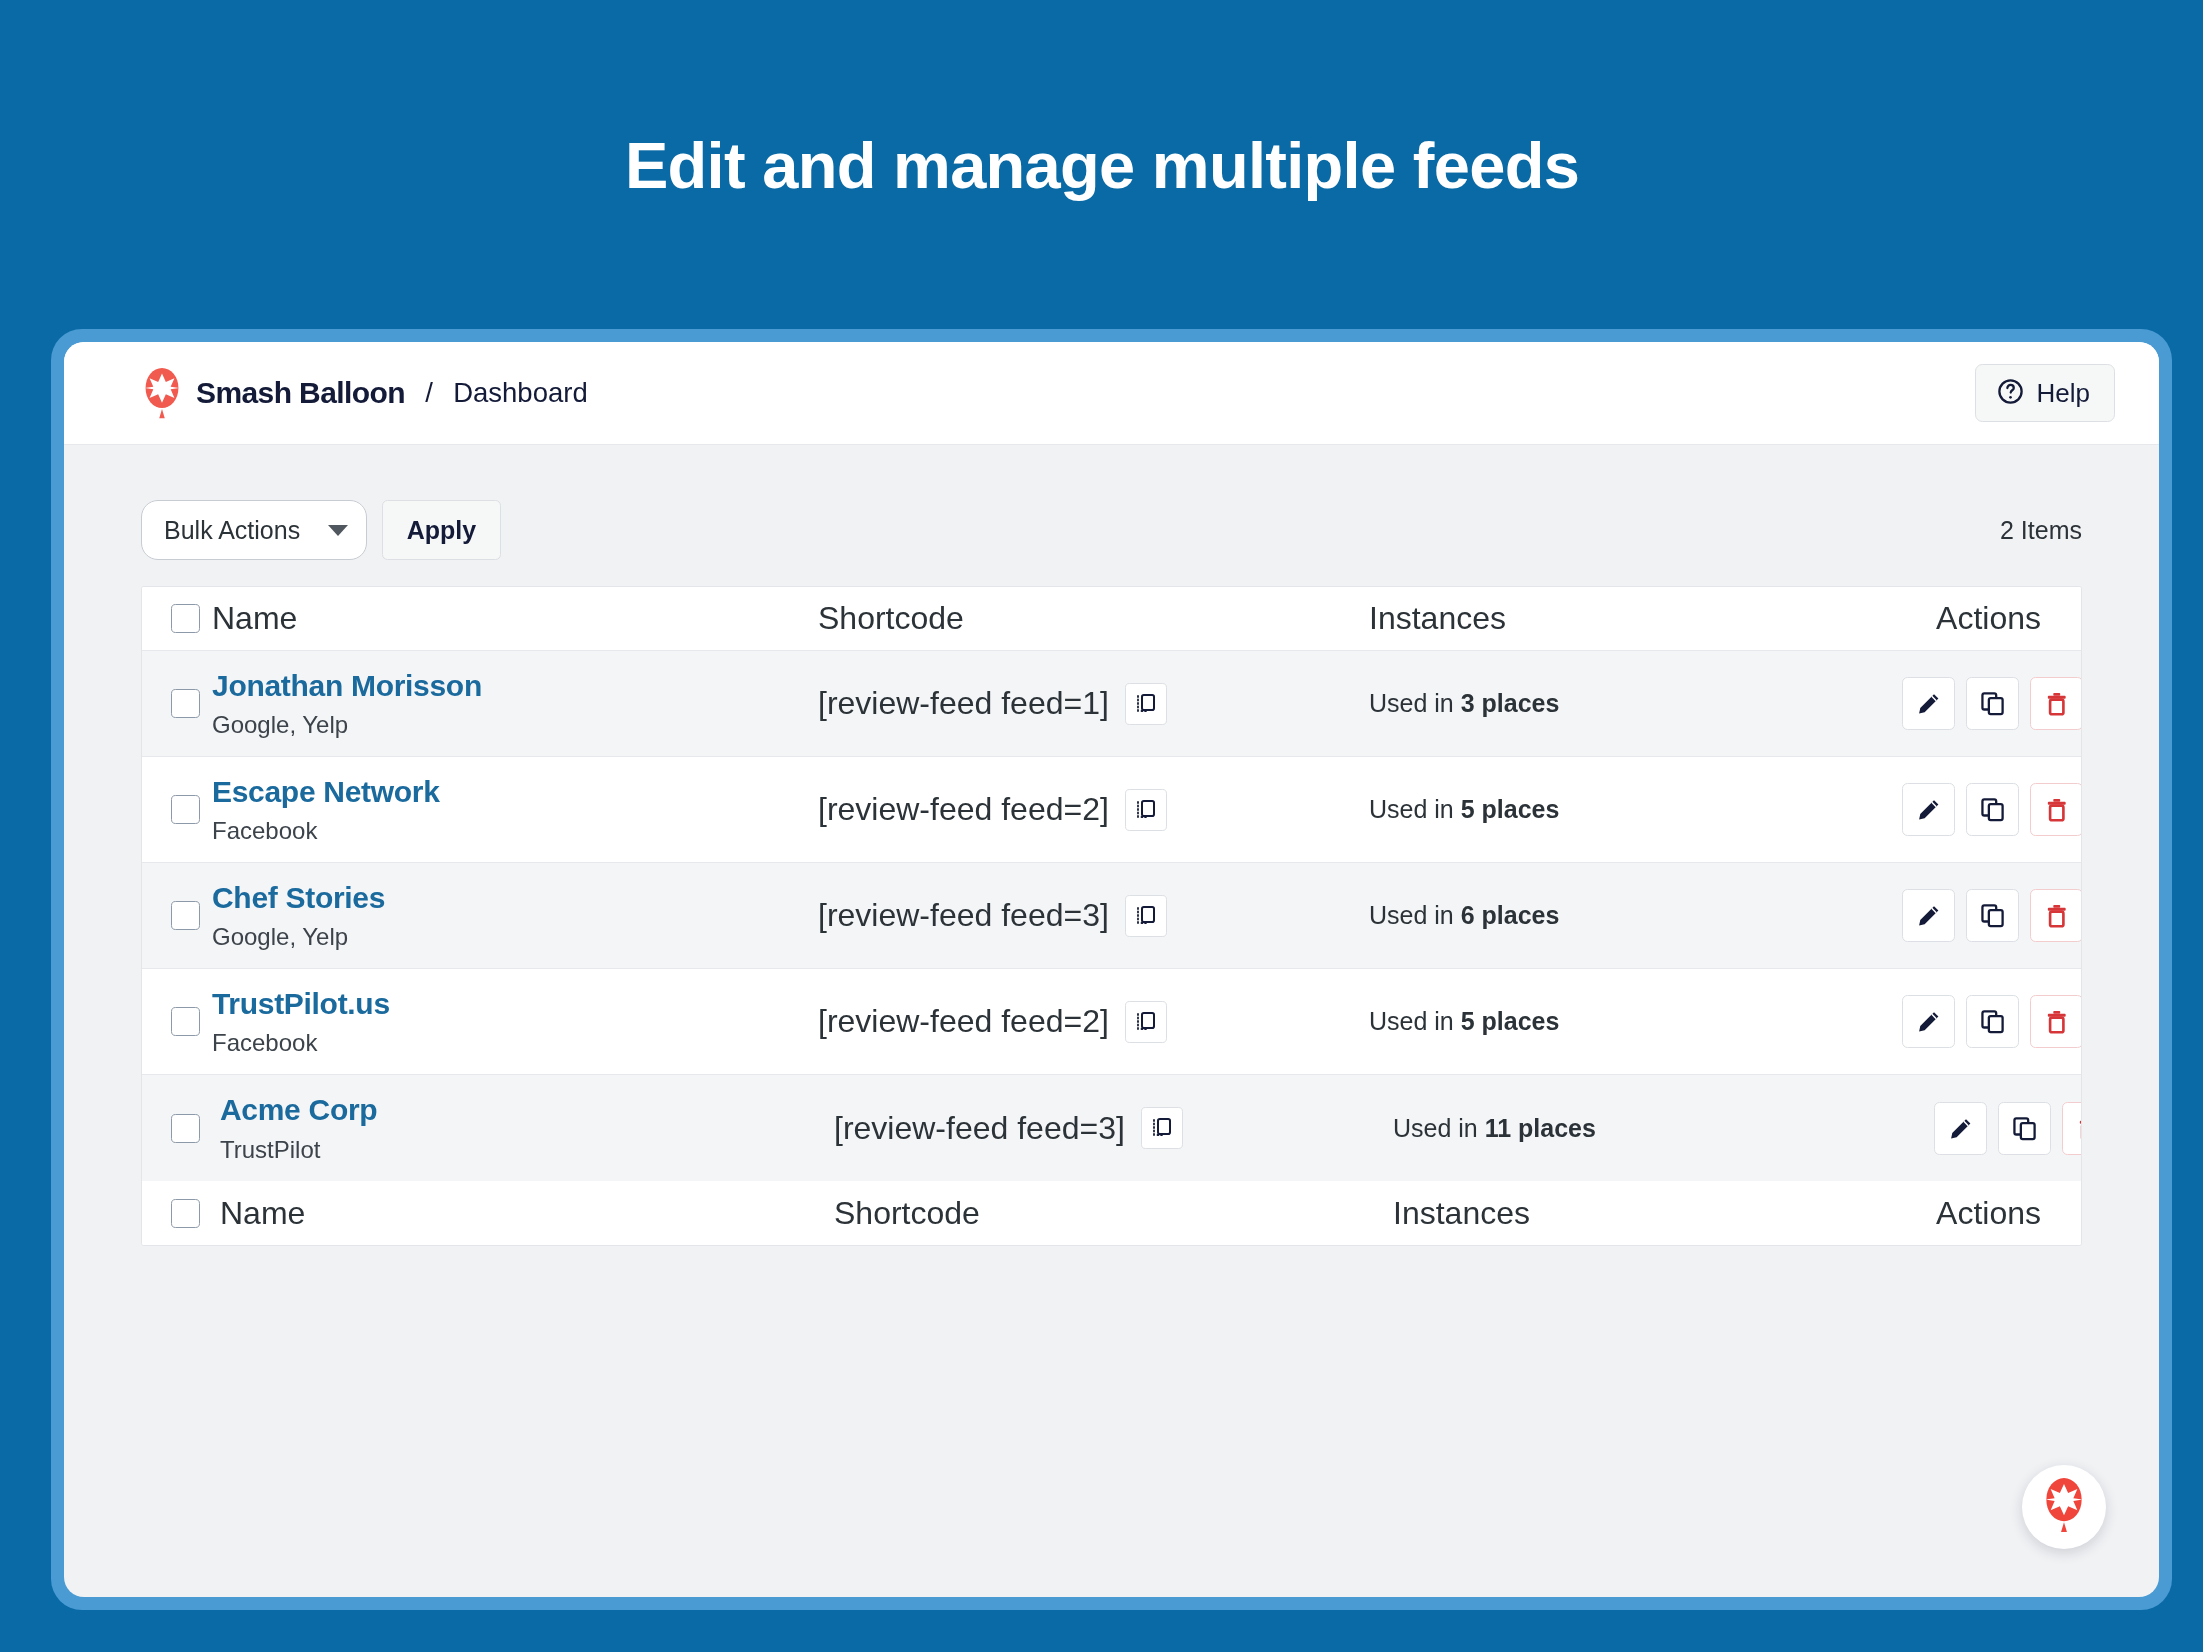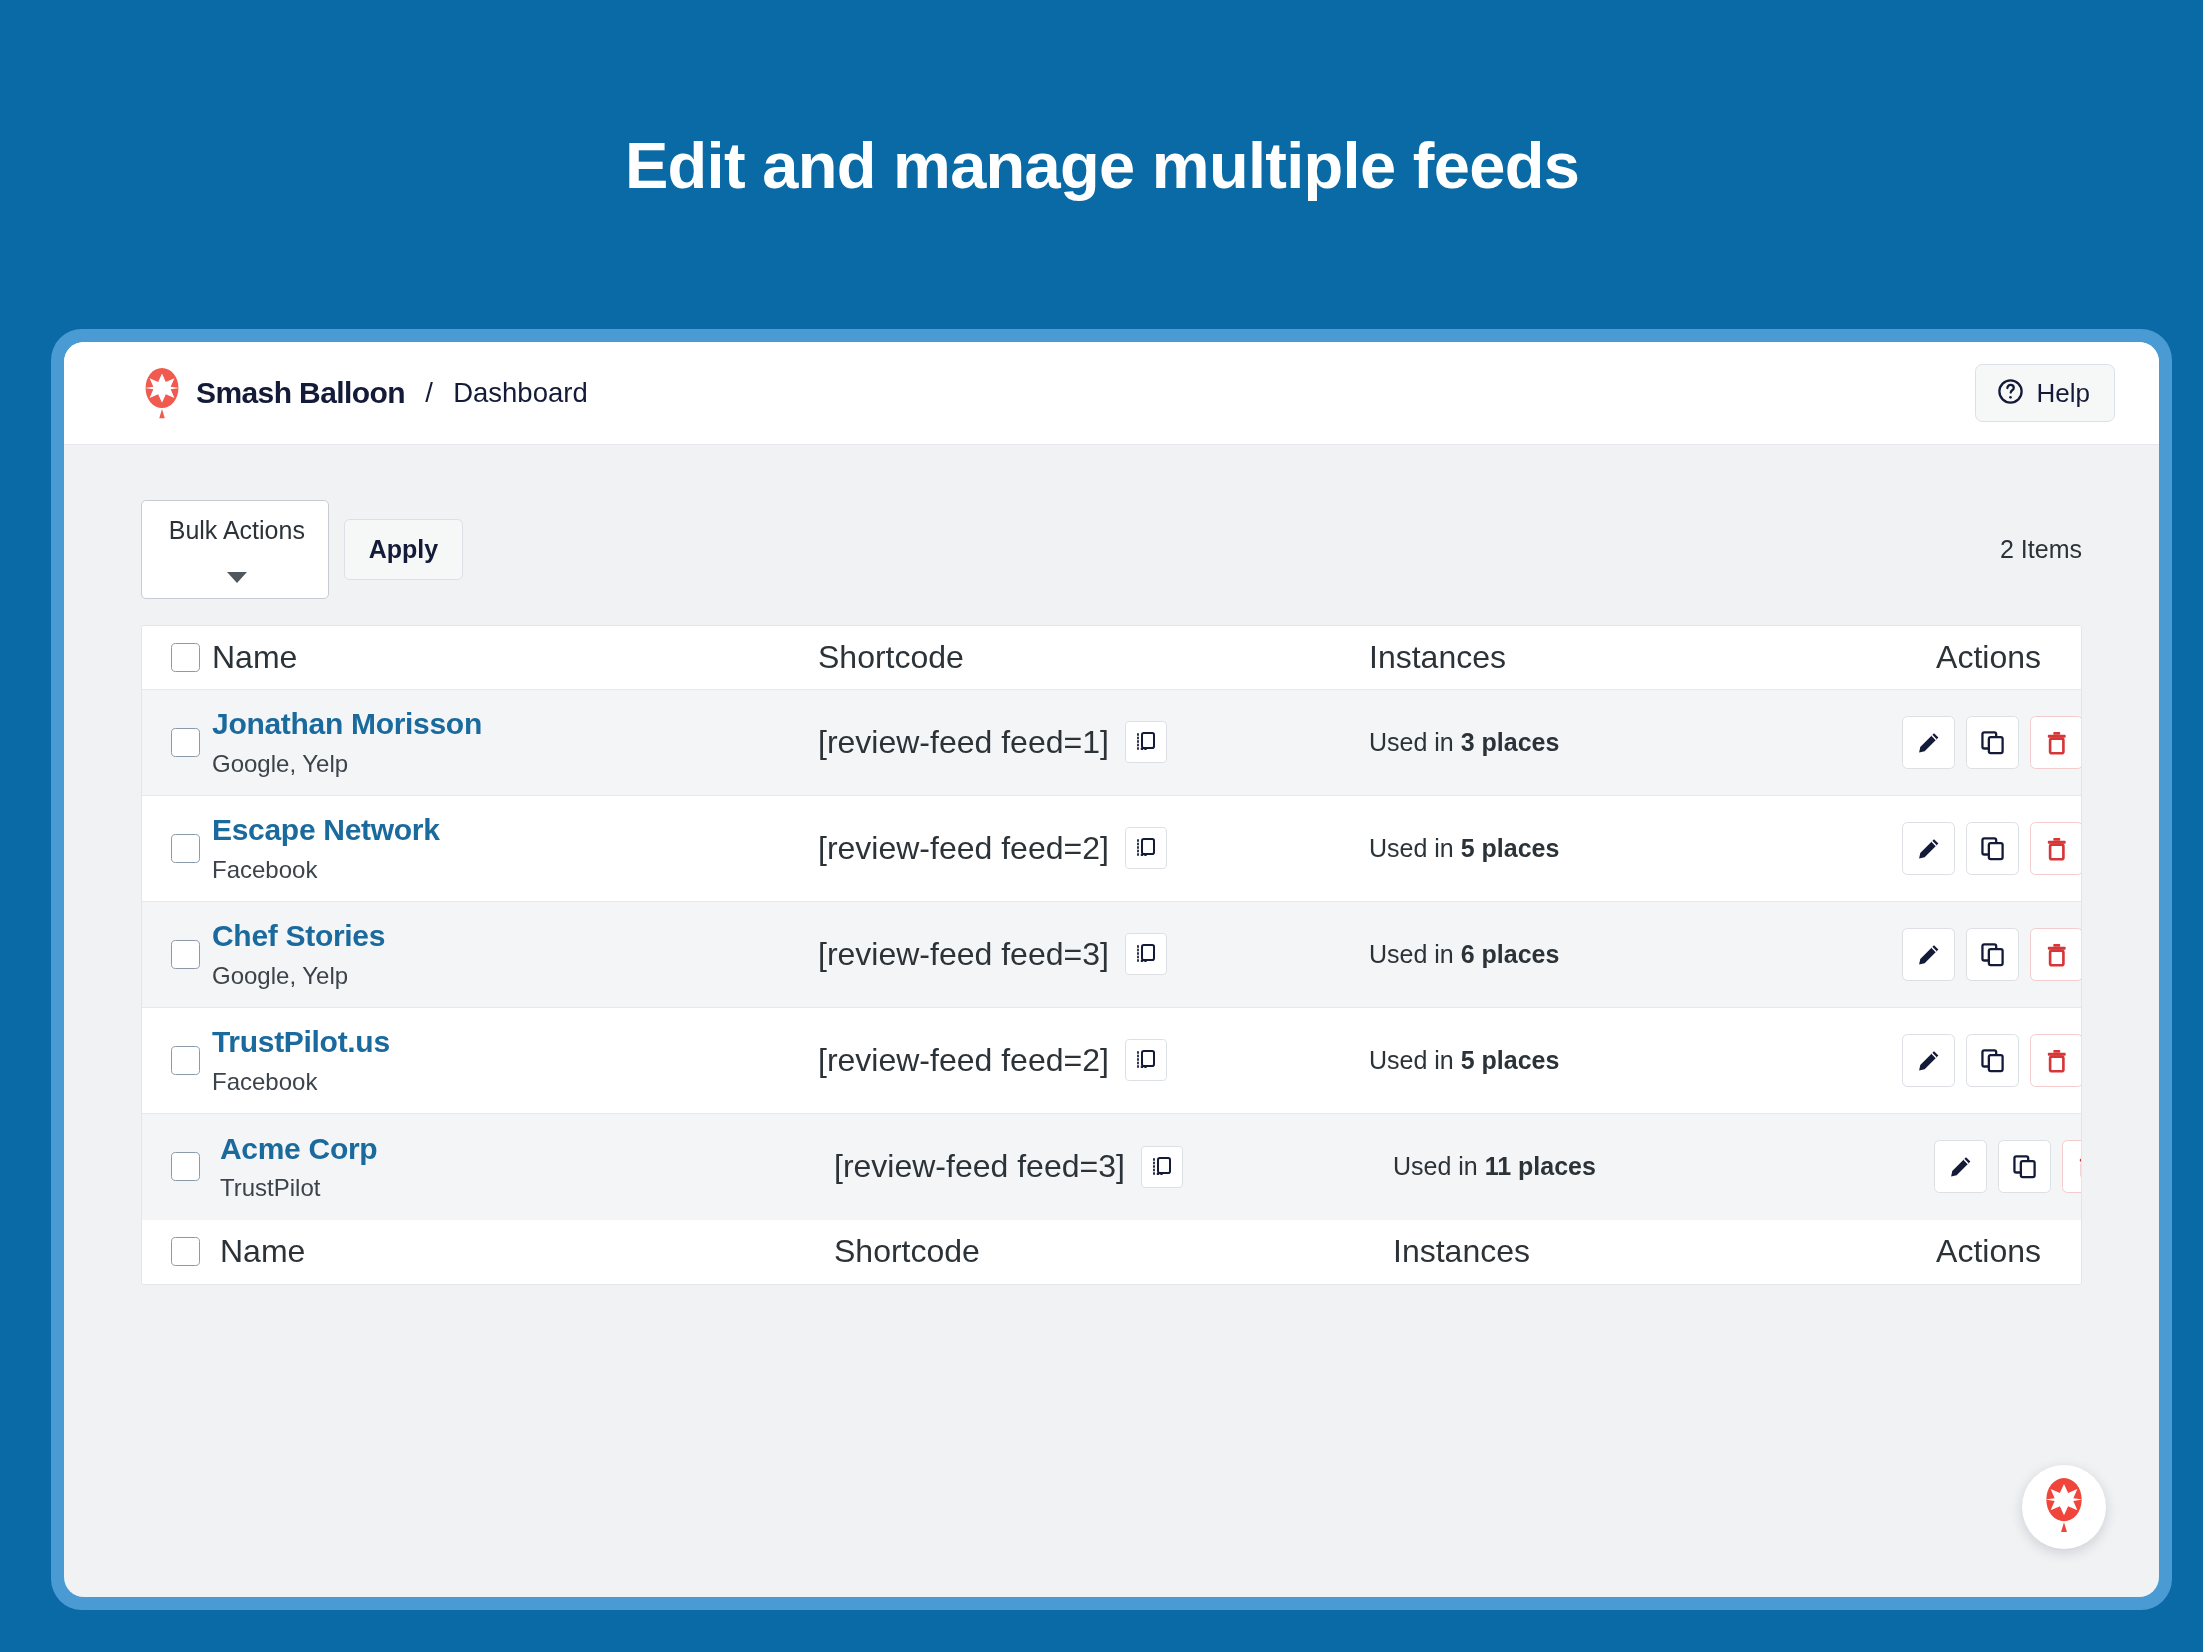--- a/index.html
+++ b/index.html
@@ -145,25 +145,24 @@
     position: relative;
   }
 
   .bulk-select {
     display: flex;
     align-items: center;
     justify-content: space-between;
     gap: 27.5px;
     background: #ffffff;
     border: 0.9px solid #c7ccd3;
-    border-radius: 5px;
+    border-radius: 17px;
     padding: 14.7px 18.4px 14.7px 22px;
     min-width: 188px;
     cursor: pointer;
-    flex-direction: column;
   }
 
   .bulk-select .label { font-size: 25px; color: #2c3338; }
 
   .caret {
     width: 0; height: 0;
     border-left: 10px solid transparent;
     border-right: 10px solid transparent;
     border-top: 11px solid #50575e;
   }

